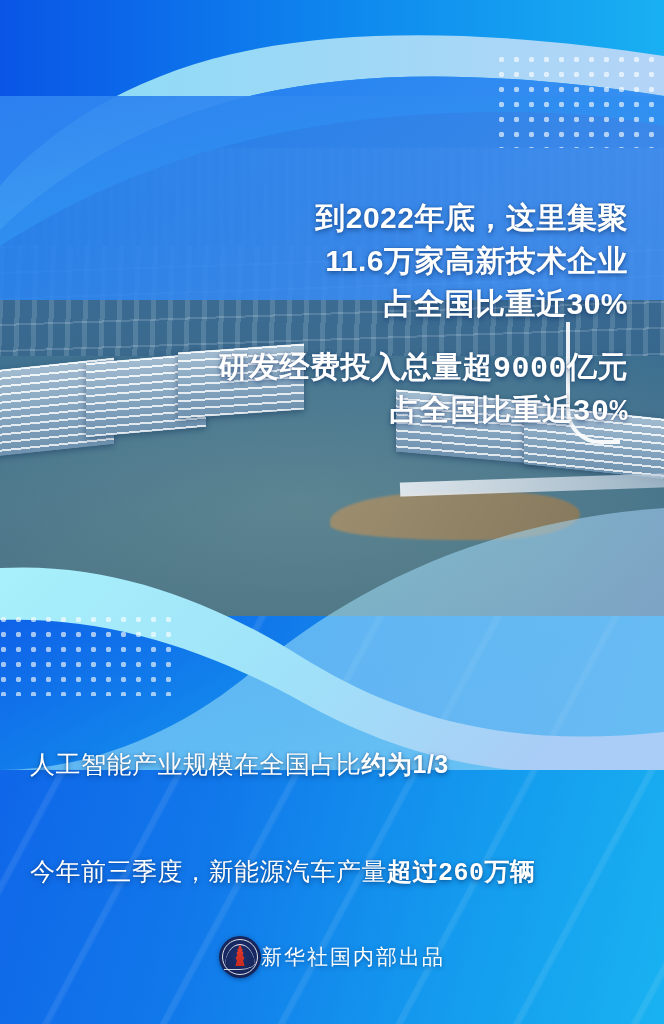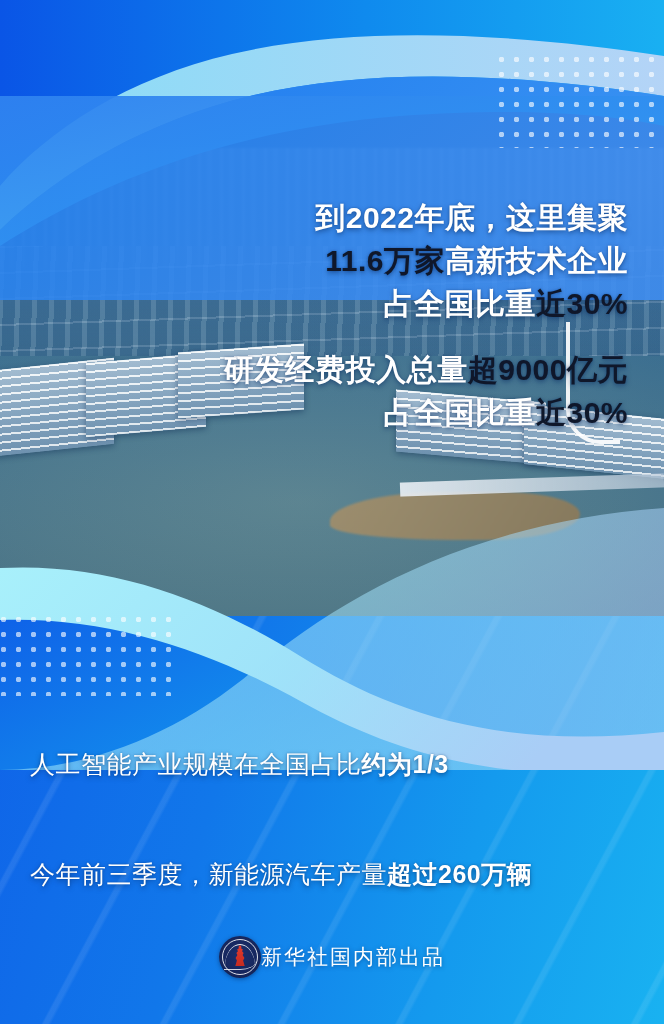--- a/index.html
+++ b/index.html
@@ -119,30 +119,30 @@
 
   
   .block{position:absolute;z-index:8;}
   .line{
     color:#ffffff;
     font-weight:700;
     letter-spacing:.5px;
     text-shadow:0 2px 5px rgba(6,40,95,.55), 0 0 2px rgba(6,40,95,.35);
     white-space:nowrap;
   }
-  .hl{color:#0f172a;}
+  .hl{color:#ffffff;}
   .hl-w{color:#ffffff;margin-top:24px;}
 
   .blk-a{right:36px;top:196px;text-align:right;}
   .blk-a .line{font-size:30px;line-height:43px;}
-  .blk-b{right:36px;top:348px;text-align:right;}
+  .blk-b{right:36px;top:348px;text-align:right;font-family:Liberation Mono, monospace;}
   .blk-b .line{font-size:30px;line-height:43px;}
   .blk-c{left:30px;top:744px;text-align:left;}
   .blk-c .line{font-size:25px;line-height:40px;font-weight:400;}
-  .blk-d{left:30px;top:854px;text-align:left;}
+  .blk-d{left:30px;top:854px;text-align:left;font-family:Liberation Mono, monospace;}
   .blk-d .line{font-size:25px;line-height:40px;font-weight:400;}
   .blk-c .bold,.blk-d .bold{font-weight:700;}
 
   
   .footer{position:absolute;left:0;bottom:46px;width:100%;
           display:flex;align-items:center;justify-content:center;gap:0;z-index:9;}
   .logo{width:42px;height:42px;border-radius:50%;position:relative;flex:0 0 auto;
         background:radial-gradient(circle at 50% 45%, #1b2f6e 0%, #16265c 62%, #0f1c48 100%);
         box-shadow:0 1px 4px rgba(0,30,80,.5);}
   .logo .ring{position:absolute;inset:3px;border-radius:50%;border:1.2px solid rgba(255,255,255,.85);}

